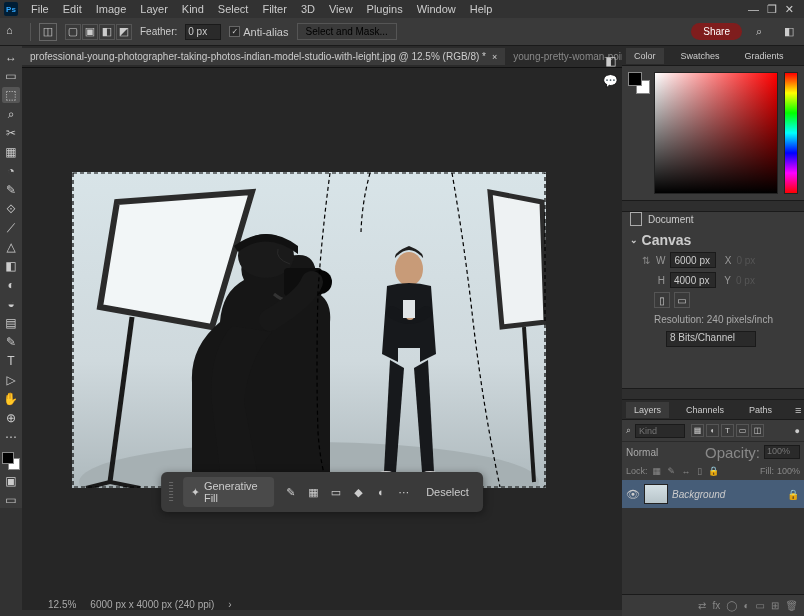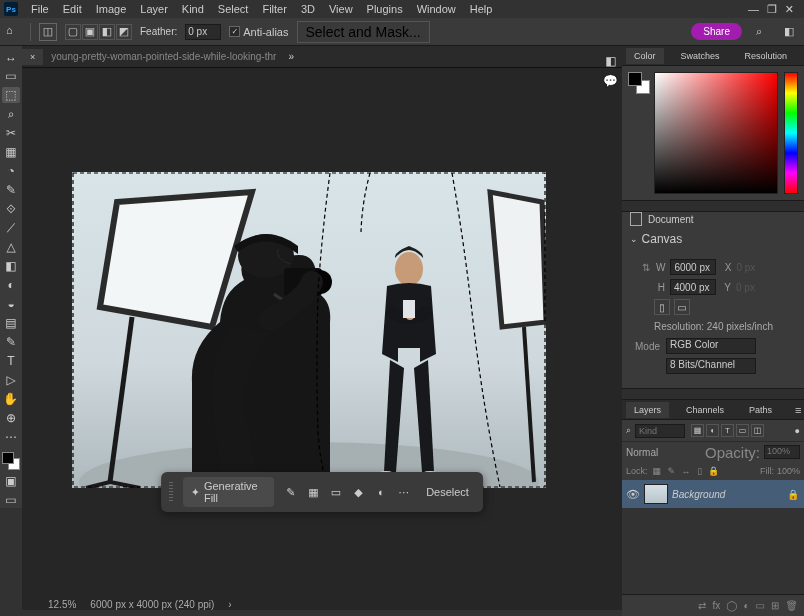--- a/index.html
+++ b/index.html
@@ -16,22 +16,22 @@
 .optbar { background: #3a3a3a; height: 28px; display: flex; align-items: center; padding: 0 6px; border-bottom: 1px solid #1a1a1a; gap: 8px; }
 .optbar .home-icon { width: 16px; height: 16px; }
 .optbar .div { width: 1px; height: 18px; background: #555; }
 .optbar .sel-swatch { width: 18px; height: 18px; border: 1px solid #666; background: #3a3a3a; display: flex; align-items: center; justify-content: center; }
 .optbar .sel-btns { display: flex; gap: 1px; }
 .optbar .sel-btns span { width: 16px; height: 16px; border: 1px solid #555; display: flex; align-items: center; justify-content: center; }
 .optbar label { font-size: 10px; }
 .optbar input[type="text"] { background: #2a2a2a; border: 1px solid #1a1a1a; color: #ccc; width: 36px; height: 16px; font-size: 10px; padding: 0 2px; }
 .optbar .checkbox { display: flex; align-items: center; gap: 3px; }
 .optbar .checkbox-box { width: 11px; height: 11px; background: #2a2a2a; border: 1px solid #666; display: flex; align-items: center; justify-content: center; font-size: 8px; }
-.optbar .mask-btn { background: #3a3a3a; border: 1px solid #555; padding: 2px 8px; font-size: 14px; }
-.optbar .share-btn { background: #a21caf; border: none; color: #fff; padding: 3px 12px; border-radius: 10px; font-size: 10px; margin-left: auto; }
+.optbar .mask-btn { background: #3a3a3a; border: 1px solid #555; padding: 2px 8px; font-size: 10px; }
+.optbar .share-btn { background: #7f1d1d; border: none; color: #fff; padding: 3px 12px; border-radius: 10px; font-size: 10px; margin-left: auto; }
 .optbar .tr-icon { width: 14px; height: 14px; margin-left: 6px; }
 
 
 .tabbar { background: #2a2a2a; height: 22px; display: flex; align-items: center; padding-left: 22px; border-bottom: 1px solid #111; }
 .tabbar .tab { padding: 3px 8px; font-size: 10px; display: flex; align-items: center; gap: 6px; }
 .tabbar .tab.active { background: #3a3a3a; }
 .tabbar .tab .close { font-size: 9px; }
 .tabbar .tab.inactive { color: #888; }
 .tabbar .tabmore { margin-left: 4px; font-size: 10px; }
 
@@ -71,21 +71,21 @@
 .color-panel .well .fg { width: 14px; height: 14px; background: #000; border: 1px solid #888; position: absolute; top: 0; left: 0; }
 .color-panel .well .bg { width: 14px; height: 14px; background: #fff; border: 1px solid #888; position: absolute; top: 8px; left: 8px; }
 .color-panel .picker { flex: 1; background: linear-gradient(to bottom, transparent, #000), linear-gradient(to right, #fff, #f00); position: relative; border: 1px solid #222; }
 .color-panel .hue { width: 14px; background: linear-gradient(to bottom, #f00, #ff0, #0f0, #0ff, #00f, #f0f, #f00); border: 1px solid #222; }
 
 .section-collapse { height: 12px; background: #2e2e2e; border-top: 1px solid #1a1a1a; border-bottom: 1px solid #1a1a1a; }
 
 .prop-body { padding: 0 8px; font-size: 10px; }
 .prop-body .doc-row { display: flex; align-items: center; gap: 6px; margin-bottom: 6px; }
 .prop-body .doc-row .doc-icon { width: 12px; height: 14px; border: 1px solid #aaa; }
-.prop-body .section-head { display: flex; align-items: center; gap: 4px; margin-bottom: 13px; font-weight: normal; font-size: 12px; }
+.prop-body .section-head { display: flex; align-items: center; gap: 4px; margin-bottom: 4px; font-weight: bold; font-size: 14px; }
 .prop-body .section-head::before { content: "⌄"; font-size: 9px; }
 .prop-body .dim-row { display: flex; align-items: center; gap: 5px; margin-bottom: 4px; padding-left: 12px; }
 .prop-body .dim-row label { width: 10px; text-align: right; color: #999; }
 .prop-body .dim-row input { background: #2a2a2a; border: 1px solid #1a1a1a; width: 46px; height: 16px; color: #ccc; font-size: 10px; padding: 0 3px; }
 .prop-body .dim-row .dim-ghost { color: #555; width: 40px; }
 .prop-body .orient-row { display: flex; gap: 4px; padding-left: 24px; margin: 4px 0 6px; }
 .prop-body .orient-row span { width: 16px; height: 16px; border: 1px solid #555; display: flex; align-items: center; justify-content: center; font-size: 10px; }
 .prop-body .reso { padding-left: 24px; color: #aaa; margin-bottom: 6px; }
 .prop-body .mode-row { display: flex; align-items: center; gap: 6px; margin-bottom: 4px; padding-left: 4px; }
 .prop-body .mode-row label { width: 26px; text-align: right; color: #999; }
@@ -156,20 +156,21 @@
     <span>Anti-alias</span>
   </span>
   <button class="mask-btn">Select and Mask...</button>
   <button class="share-btn">Share</button>
   <span class="tr-icon">⌕</span>
   <span class="tr-icon">◧</span>
 </div>
 
 <div class="tabbar">
   <div class="tab active">
+    <span>professional-young-photographer-taking-photos-indian-model-studio-with-leight.jpg @ 12.5% (RGB/8) *</span>
     <span class="close">×</span>
   </div>
   <div class="tab inactive">
     <span>young-pretty-woman-pointed-side-while-looking-thr</span>
   </div>
   <span class="tabmore">»</span>
 </div>
 
 <div class="toolbar">
   <div class="tool">↔</div>
@@ -291,21 +292,21 @@
 <div class="dockstrip">
   <span>◧</span>
   <span>💬</span>
 </div>
 
 <div class="panels">
 
   <div class="panel-tabs">
     <div class="pt active">Color</div>
     <div class="pt">Swatches</div>
-    <div class="pt">Resolution</div>
+    <div class="pt">Gradients</div>
     <div class="pt">Patterns</div>
 
   </div>
   <div class="color-panel">
     <div class="well">
       <div class="bg"></div>
       <div class="fg"></div>
     </div>
     <div class="picker"></div>
     <div class="hue"></div>
@@ -332,24 +333,20 @@
       <label>H</label>
       <input type="text" value="4000 px" style="">
       <label>Y</label>
       <span class="dim-ghost">0 px</span>
     </div>
     <div class="orient-row">
       <span>▯</span>
       <span>▭</span>
     </div>
     <div class="reso">Resolution: 240 pixels/inch</div>
-    <div class="mode-row">
-      <label>Mode</label>
-      <div class="sel-like">RGB Color</div>
-    </div>
     <div class="mode-row">
       <label></label>
       <div class="sel-like">8 Bits/Channel</div>
     </div>
 
   </div>
   <div class="section-collapse"></div>
 
   <div class="panel-tabs">
     <div class="pt active">Layers</div>

